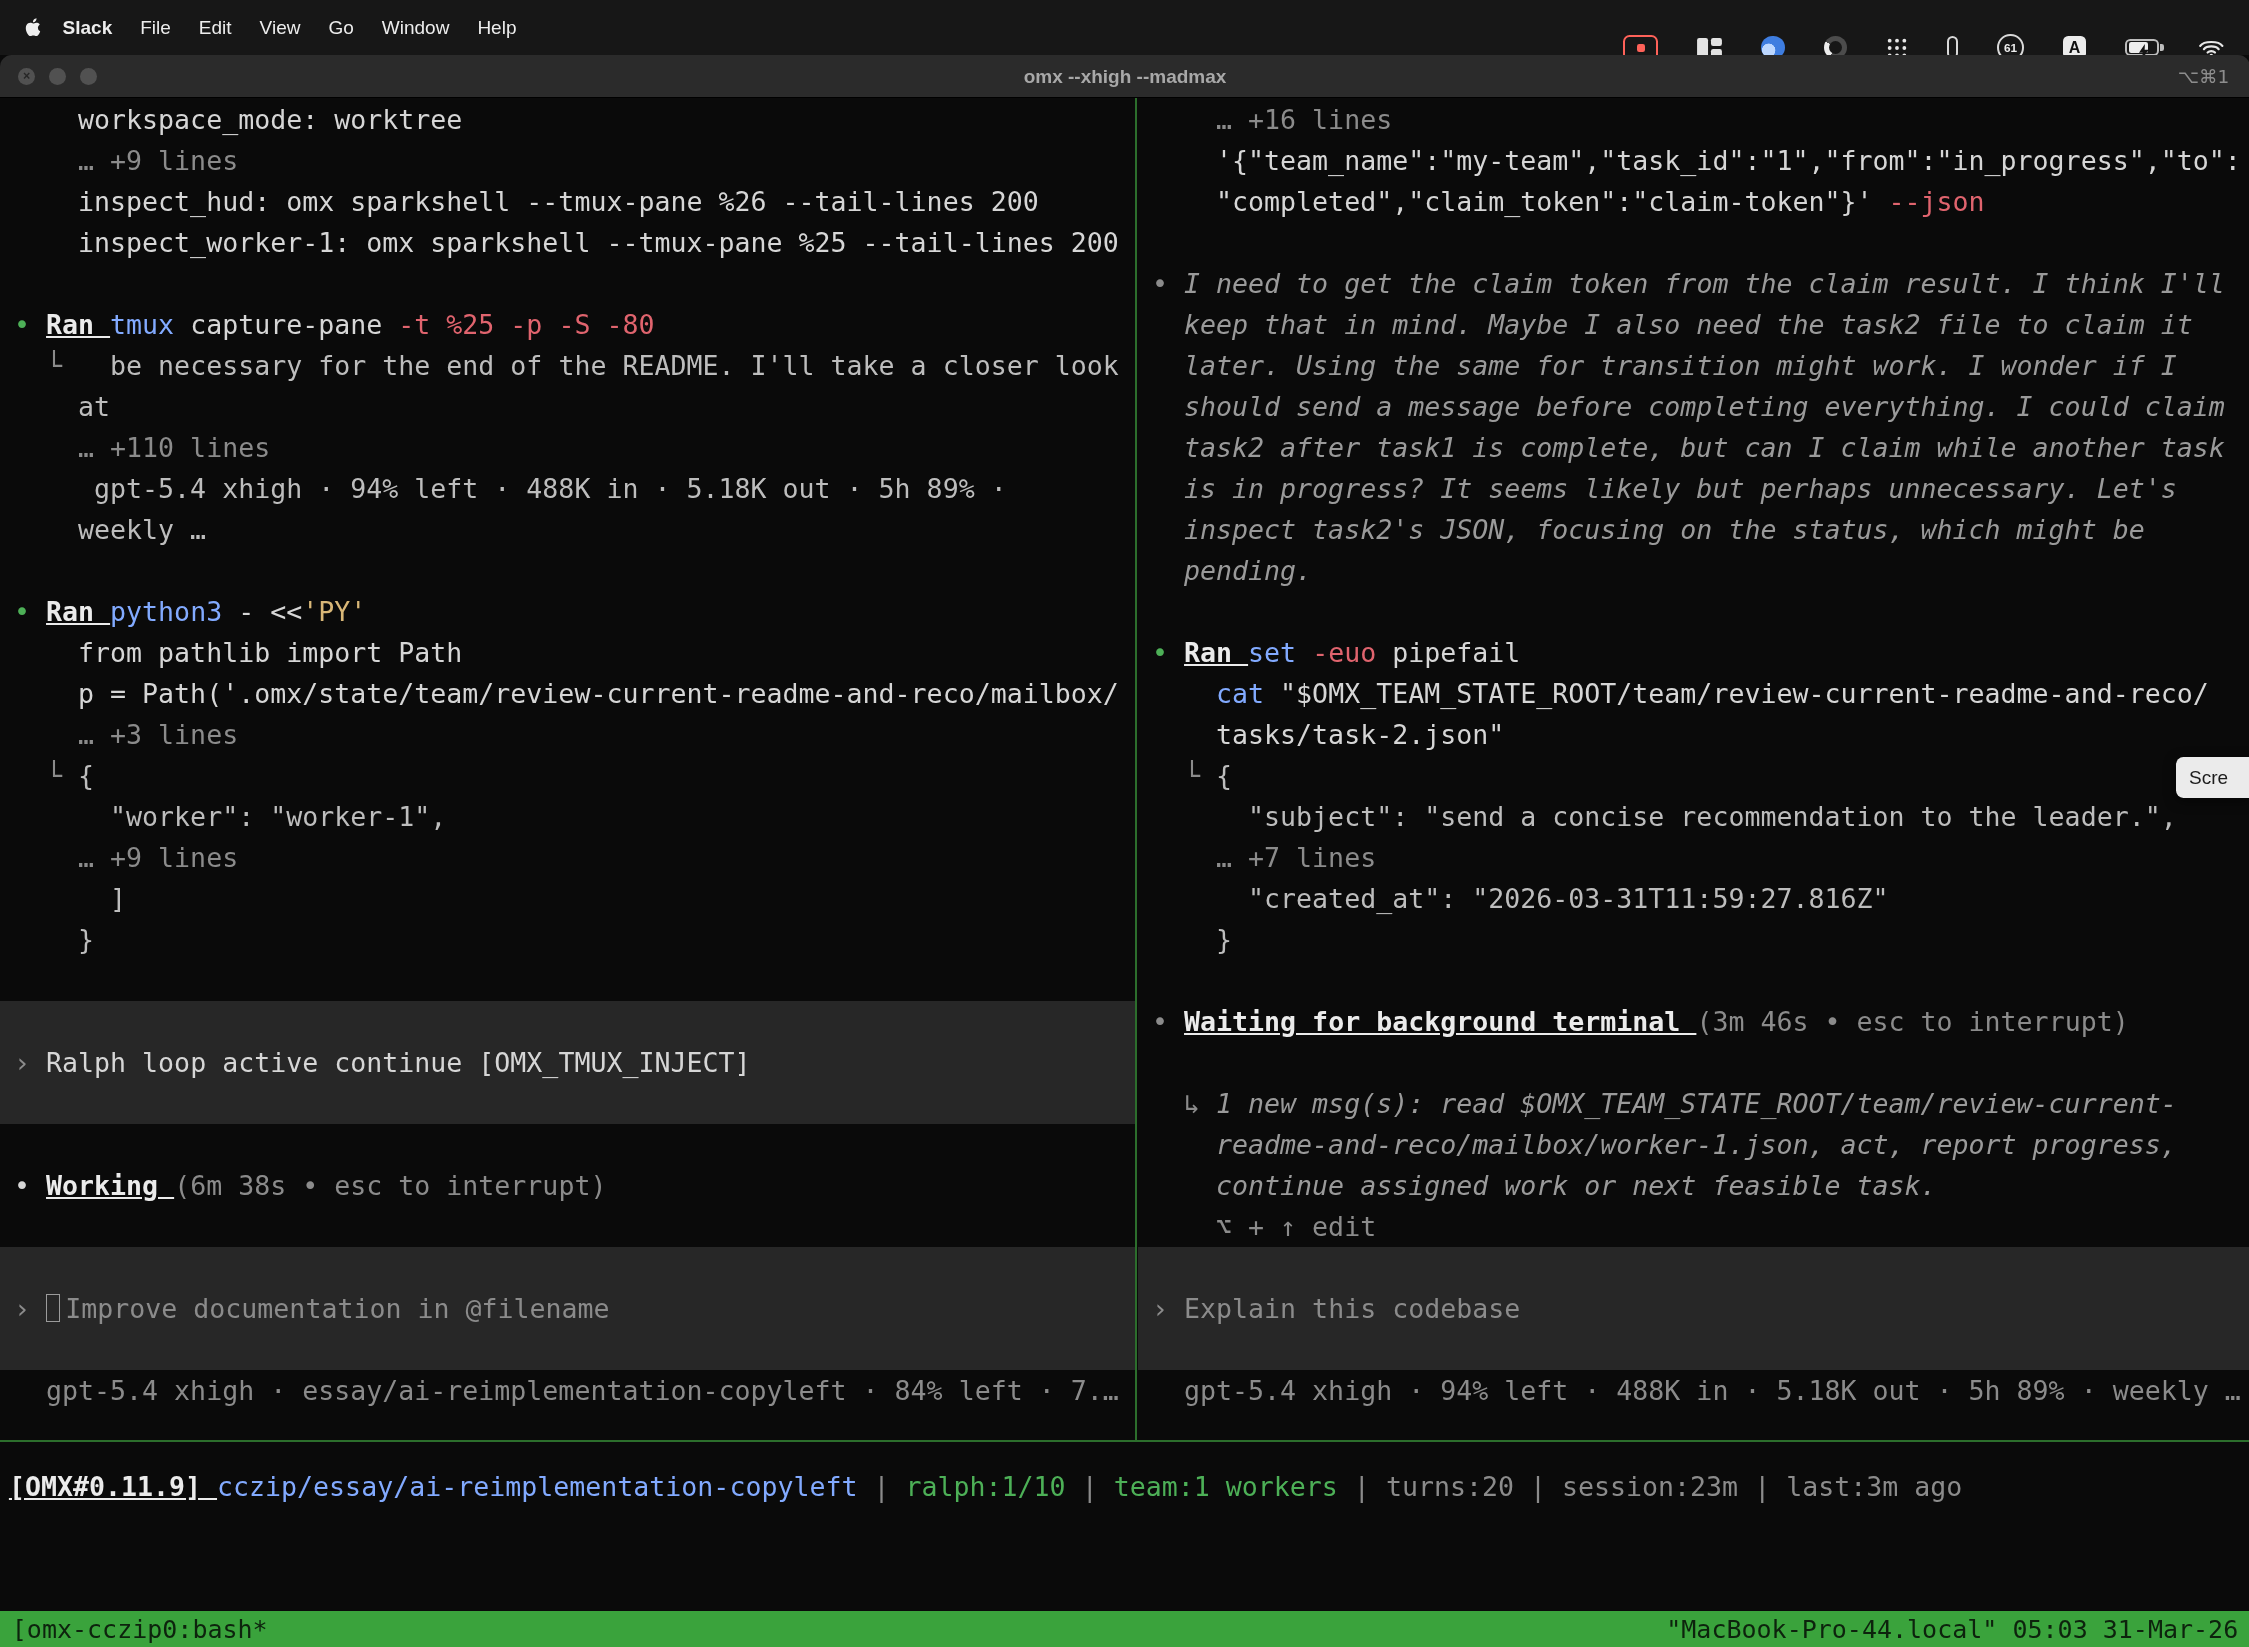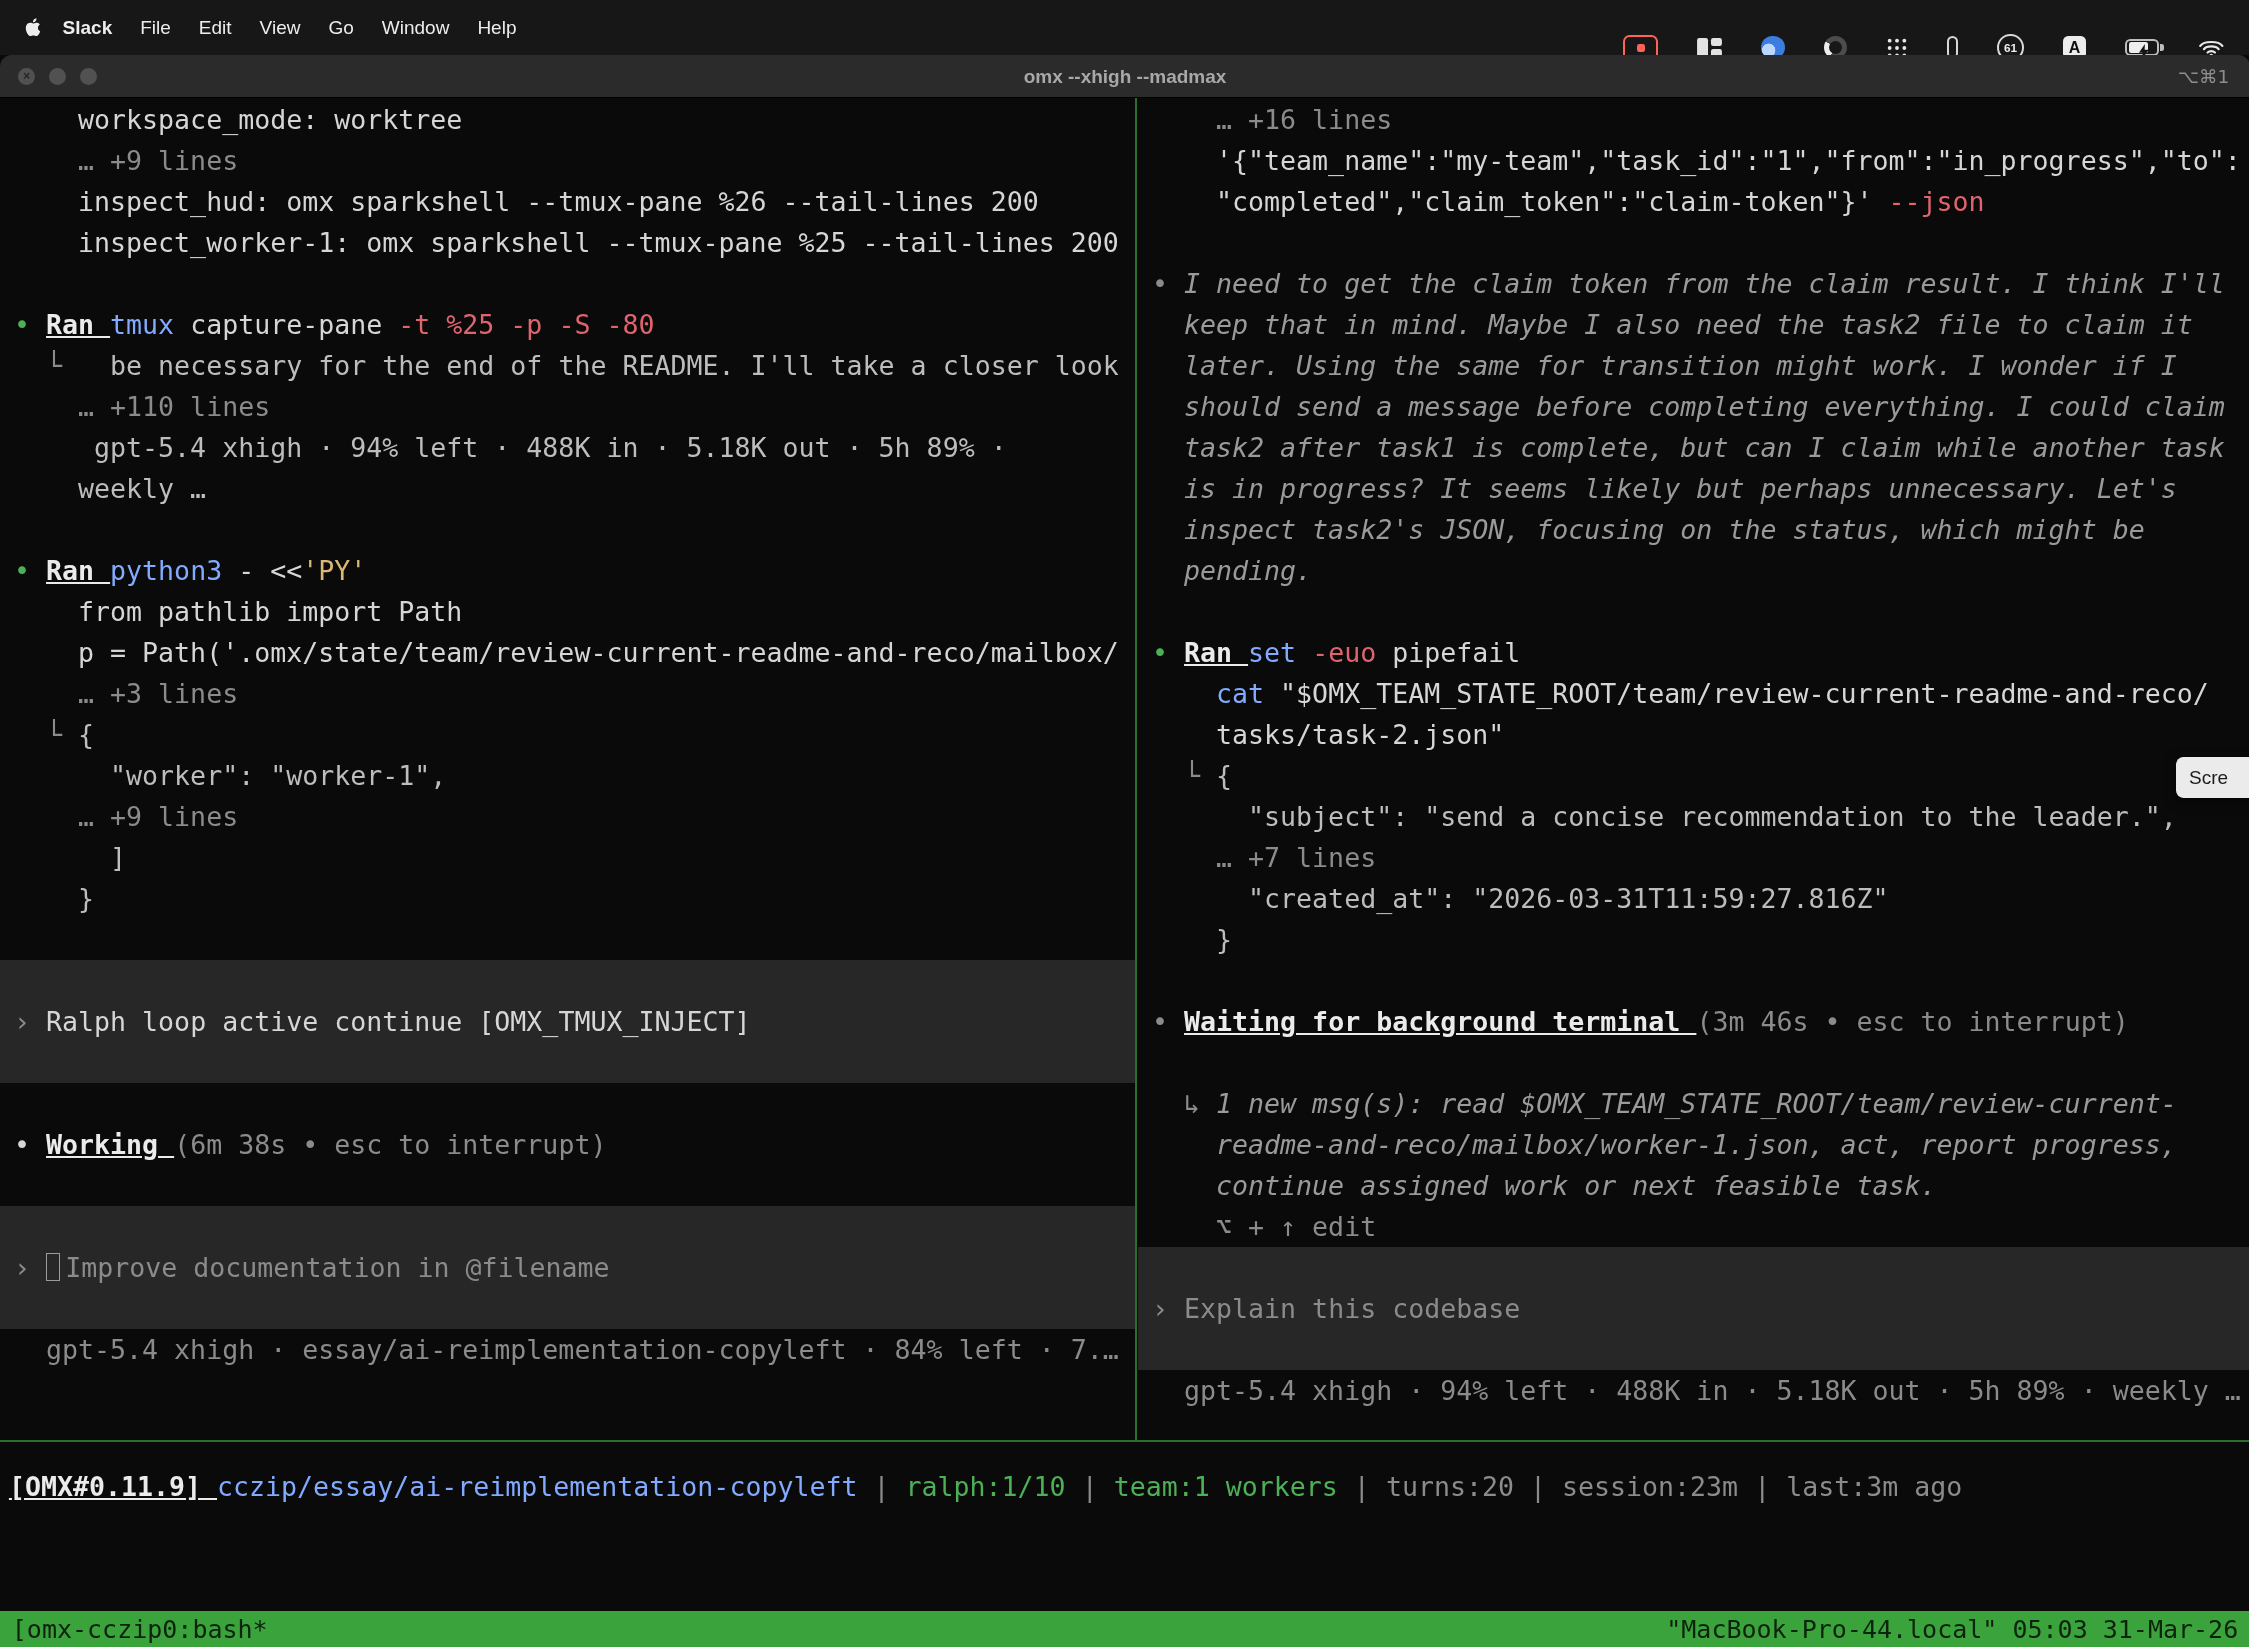--- a/index.html
+++ b/index.html
@@ -145,20 +145,21 @@
     </div>
 
     <div class="pane pane-left term">
         <div class="line"><span>    workspace_mode: worktree</span></div>
         <div class="line"><span class="dim">    … +9 lines</span></div>
         <div class="line"><span>    inspect_hud: omx sparkshell --tmux-pane %26 --tail-lines 200</span></div>
         <div class="line"><span>    inspect_worker-1: omx sparkshell --tmux-pane %25 --tail-lines 200</span></div>
         <div class="line"></div>
         <div class="line"><span class="grn">• </span><span class="b">Ran </span><span class="blu">tmux </span><span>capture-pane </span><span class="red">-t %25 -p -S -80</span></div>
         <div class="line"><span class="dim">  └   </span><span class="out">be necessary for the end of the README. I'll take a closer look</span></div>
+        <div class="line"><span class="out">    at</span></div>
         <div class="line"><span class="dim">    … +110 lines</span></div>
         <div class="line"><span class="out">     gpt-5.4 xhigh · 94% left · 488K in · 5.18K out · 5h 89% ·</span></div>
         <div class="line"><span class="out">    weekly …</span></div>
         <div class="line"></div>
         <div class="line"><span class="grn">• </span><span class="b">Ran </span><span class="blu">python3 </span><span>- &lt;&lt;</span><span class="yel">'PY'</span></div>
         <div class="line"><span>    from pathlib import Path</span></div>
         <div class="line"><span>    p = Path('.omx/state/team/review-current-readme-and-reco/mailbox/</span></div>
         <div class="line"><span class="dim">    … +3 lines</span></div>
         <div class="line"><span class="dim">  └ </span><span class="out">{</span></div>
         <div class="line"><span class="out">      "worker": "worker-1",</span></div>

